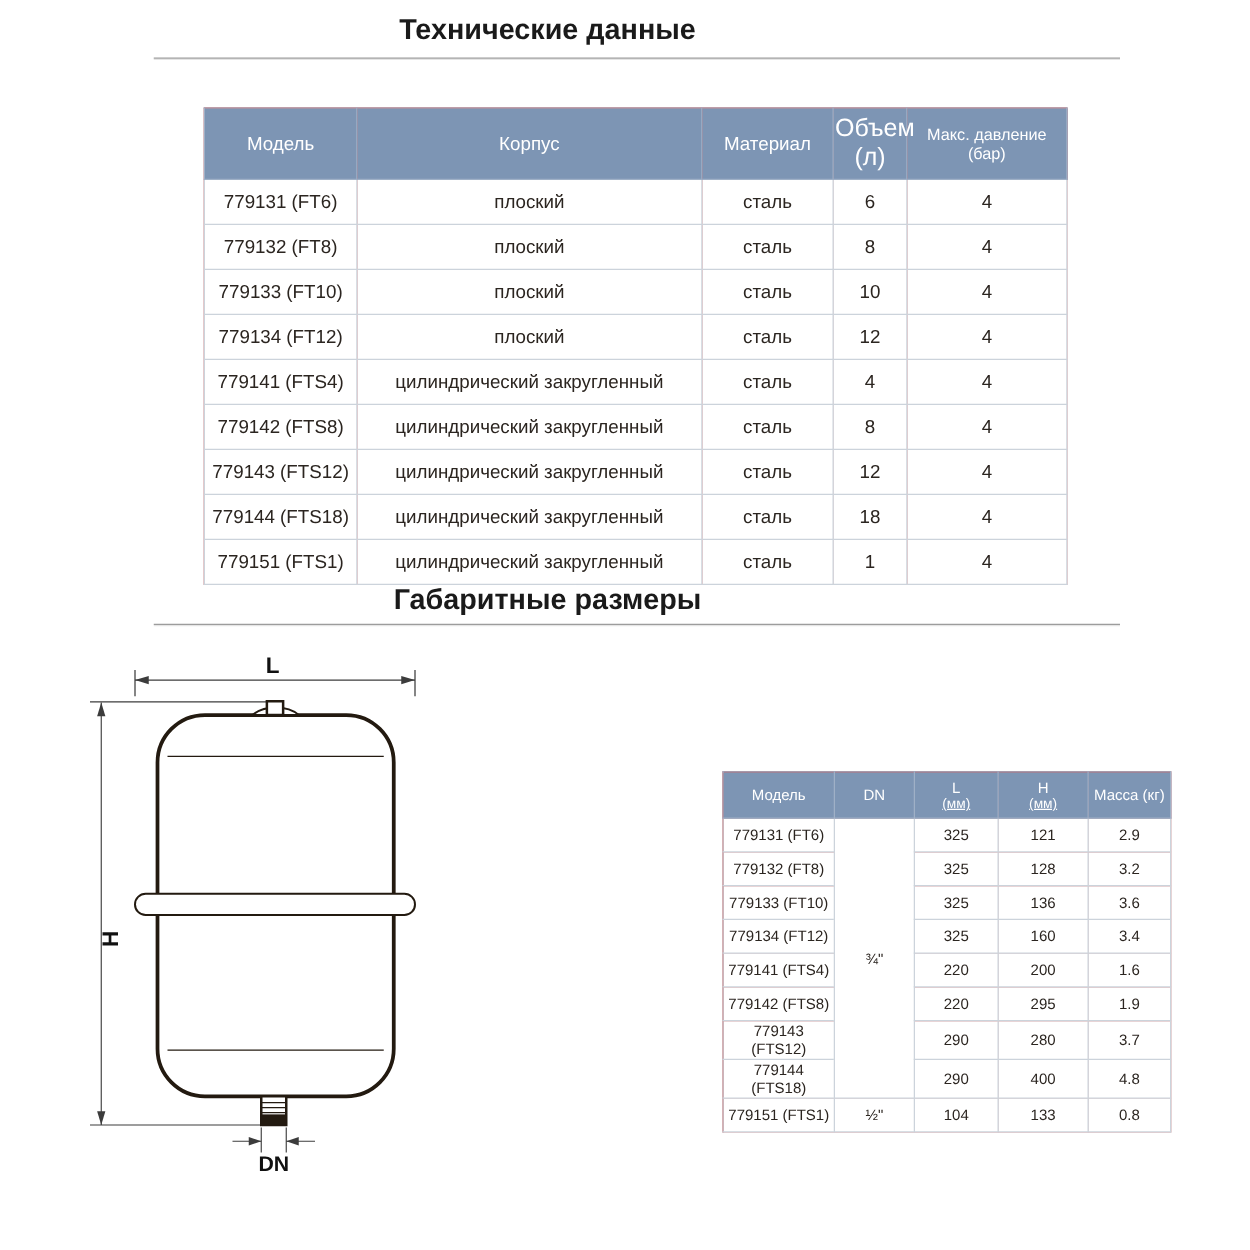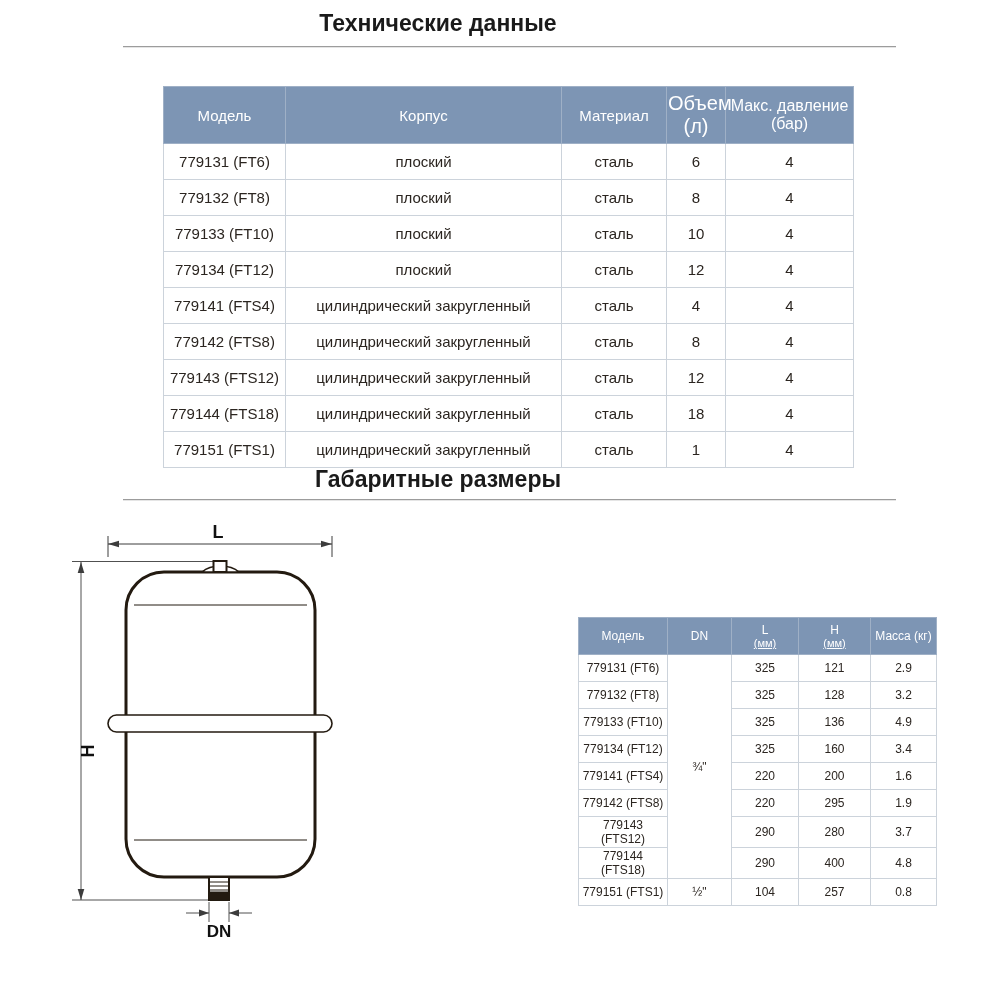--- a/index.html
+++ b/index.html
@@ -28,21 +28,21 @@
   td{
     border:1px solid #ccd3db;text-align:center;vertical-align:middle;
     color:#2b2520;background:#fff;
   }
   .sub{display:block;}
 
   
   #tech-table{position:absolute;left:163px;top:86px;width:690px;table-layout:fixed;}
   #tech-table th{height:54px;font-size:15px;}
   #tech-table th.col-volume{font-size:20px;}
-  #tech-table th.col-pressure{font-size:16px;}
+  #tech-table th.col-pressure{font-size:13px;}
   #tech-table td{height:33px;font-size:15px;}
 
   
   #dim-table{position:absolute;left:578px;top:617px;width:358px;table-layout:fixed;}
   #dim-table th{height:34px;font-size:12px;}
   #dim-table th .sub{font-size:11px;text-decoration:underline;}
   #dim-table td{height:24px;font-size:12px;}
 
   
   #diagram{position:absolute;left:60px;top:515px;width:300px;height:450px;}
@@ -232,21 +232,21 @@
       <tr>
         <td>779132 (FT8)</td>
         <td>325</td>
         <td>128</td>
         <td>3.2</td>
       </tr>
       <tr>
         <td>779133 (FT10)</td>
         <td>325</td>
         <td>136</td>
-        <td>4.9</td>
+        <td>3.6</td>
       </tr>
       <tr>
         <td>779134 (FT12)</td>
         <td>325</td>
         <td>160</td>
         <td>3.4</td>
       </tr>
       <tr>
         <td>779141 (FTS4)</td>
         <td>220</td>
@@ -268,17 +268,17 @@
       <tr>
         <td>779144 (FTS18)</td>
         <td>290</td>
         <td>400</td>
         <td>4.8</td>
       </tr>
       <tr>
         <td>779151 (FTS1)</td>
         <td>½"</td>
         <td>104</td>
-        <td>257</td>
+        <td>133</td>
         <td>0.8</td>
       </tr>
     </tbody>
 </table>
 
 </body></html>

